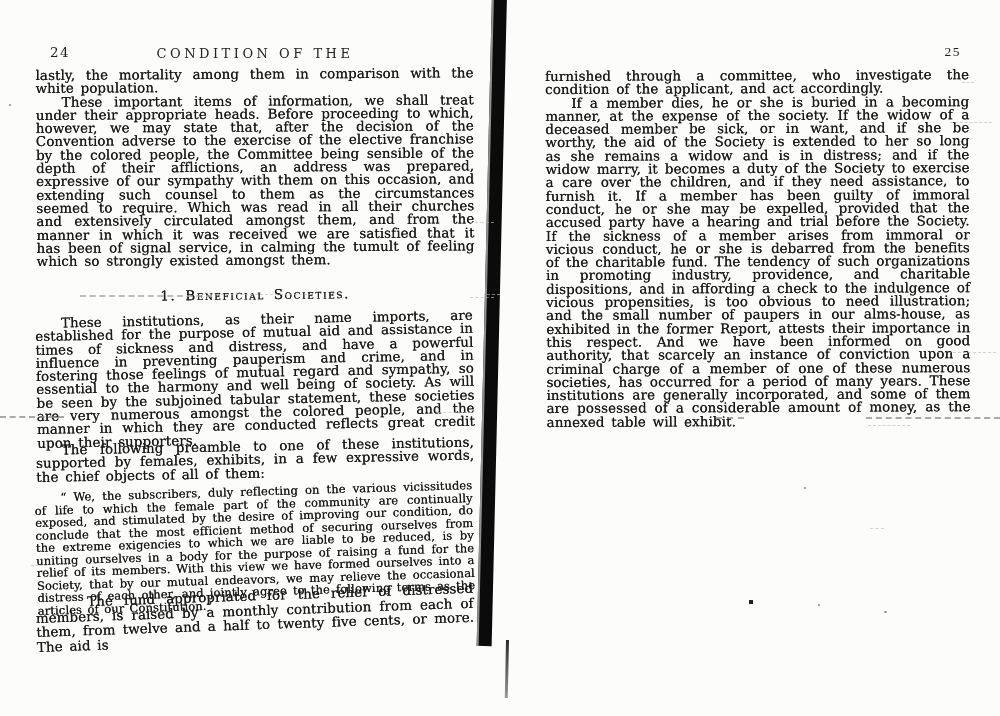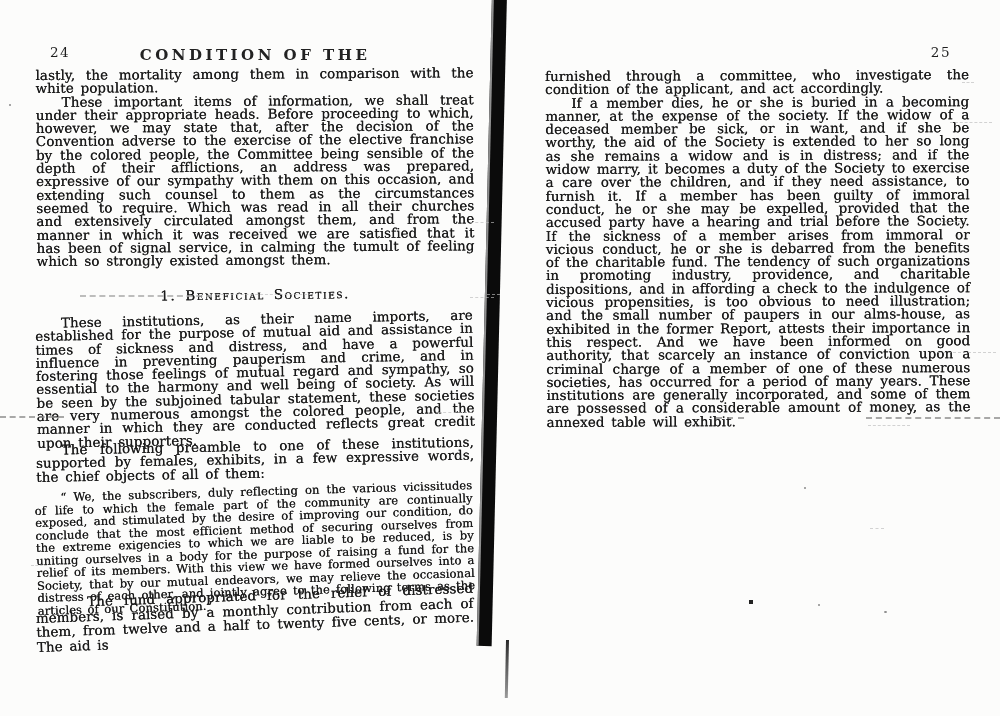--- a/index.html
+++ b/index.html
@@ -8,27 +8,27 @@
     background:#fcfcfb;
     font-family:"DejaVu Serif","Liberation Serif",serif;
     color:#1b1b1b;
   }
   .page{position:absolute;top:40px;}
   .page-left{left:36px;width:438px;height:640px;}
   .page-right{left:545px;width:424px;height:640px;}
 
   .runhead{
     position:absolute;top:6px;left:0;right:0;text-align:center;
-    font-size:15px;font-weight:bold;letter-spacing:3.5px;color:#222;
+    font-size:13px;font-weight:normal;letter-spacing:3.5px;color:#222;
   }
   .pagenum{
     position:absolute;top:4px;font-size:13.5px;letter-spacing:1.5px;color:#1e1e1e;
   }
   .pagenum-left{left:14px;}
-  .pagenum-right{right:18px;}
+  .pagenum-right{right:8px;font-family:Liberation Serif, serif;}
 
   .sec{position:absolute;left:0;right:0;}
   .sec p{
     margin:0;font-size:13.4px;line-height:13.3px;text-align:justify;
     word-spacing:2.4px;letter-spacing:.1px;
     text-shadow:.25px 0 0 currentColor;
   }
   .sec p.indent{text-indent:26px;}
   .sec p.bigindent{text-indent:52px;}
 

